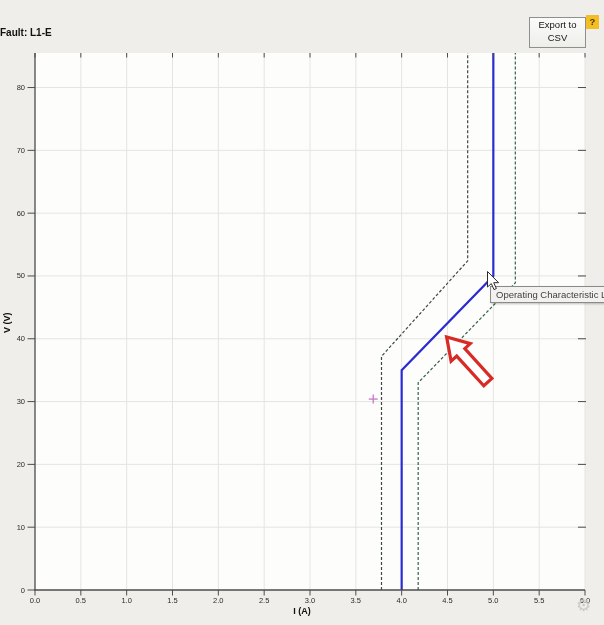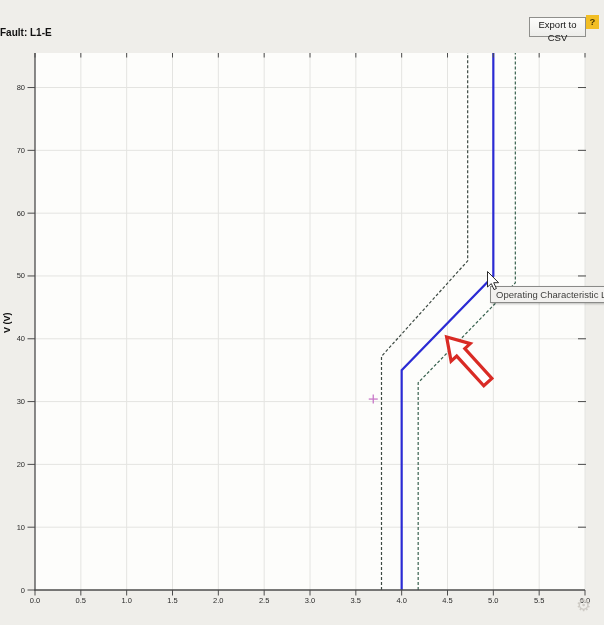--- a/index.html
+++ b/index.html
@@ -13,21 +13,21 @@
     position:absolute; top:0; left:0; right:0; height:13px; z-index:30;
     background:linear-gradient(#fdf3ae,#f5e175);
     border-bottom:1px solid #ddc86e;
     display:flex; align-items:center;
     font-size:10px; color:#3a382f; padding-left:2px;
   }
   #titlebar .tb-icons { margin-left:auto; display:flex; align-items:center; gap:7px; padding-right:5px; }
   #titlebar .tb-close { font-size:9px; color:#45443c; line-height:9px; cursor:default; }
   
   #export-btn {
-    position:absolute; left:529px; top:17px; width:57px; height:20px; z-index:20;
+    position:absolute; left:529px; top:17px; width:57px; height:31px; z-index:20;
     background:linear-gradient(#fcfcfb,#ededea);
     border:1px solid #8f8f8c; font-size:9.5px; line-height:13px; text-align:center; color:#141414;
   }
   #help-badge {
     position:absolute; left:586px; top:15px; width:13px; height:14px; z-index:21;
     background:#f2be24; color:#4a3800; font-weight:bold; font-size:9.5px;
     text-align:center; line-height:14px;
   }
   
   .chart-title   { position:absolute; left:0; right:0; top:27px; text-align:left; font-size:10px; font-weight:bold; color:#111; z-index:4; }
@@ -147,20 +147,21 @@
       <line x1="27.5" y1="150.35087719298247" x2="35" y2="150.35087719298247" stroke="#4c4c4c" stroke-width="1"></line>
       <line x1="578" y1="150.35087719298247" x2="586" y2="150.35087719298247" stroke="#4c4c4c" stroke-width="1"></line>
       <text x="25" y="152.85087719298247" text-anchor="end" font-size="7.5" font-family="Liberation Sans, sans-serif" fill="#2a2a2a">70</text>
       <line x1="27.5" y1="87.54385964912285" x2="35" y2="87.54385964912285" stroke="#4c4c4c" stroke-width="1"></line>
       <line x1="578" y1="87.54385964912285" x2="586" y2="87.54385964912285" stroke="#4c4c4c" stroke-width="1"></line>
       <text x="25" y="90.04385964912285" text-anchor="end" font-size="7.5" font-family="Liberation Sans, sans-serif" fill="#2a2a2a">80</text>
     </svg>
 
   <div class="chart-title">Fault: L1-E</div>
   <div id="ylabel">V (V)</div>
+  <div id="xlabel">I (A)</div>
 
   <div id="tooltip">Operating Characteristic LN</div>
   <div id="cursor">
     <svg width="14" height="20" viewBox="0 0 14 20">
       <path d="M0.5 0.5 L0.5 16 L4.3 12.6 L7 18.6 L9.4 17.5 L6.7 11.7 L11.6 11.7 Z" fill="#ffffff" stroke="#2b2b2b" stroke-width="1"></path>
     </svg>
   </div>
 
   <div id="gear-watermark">⚙</div>
 </div>

